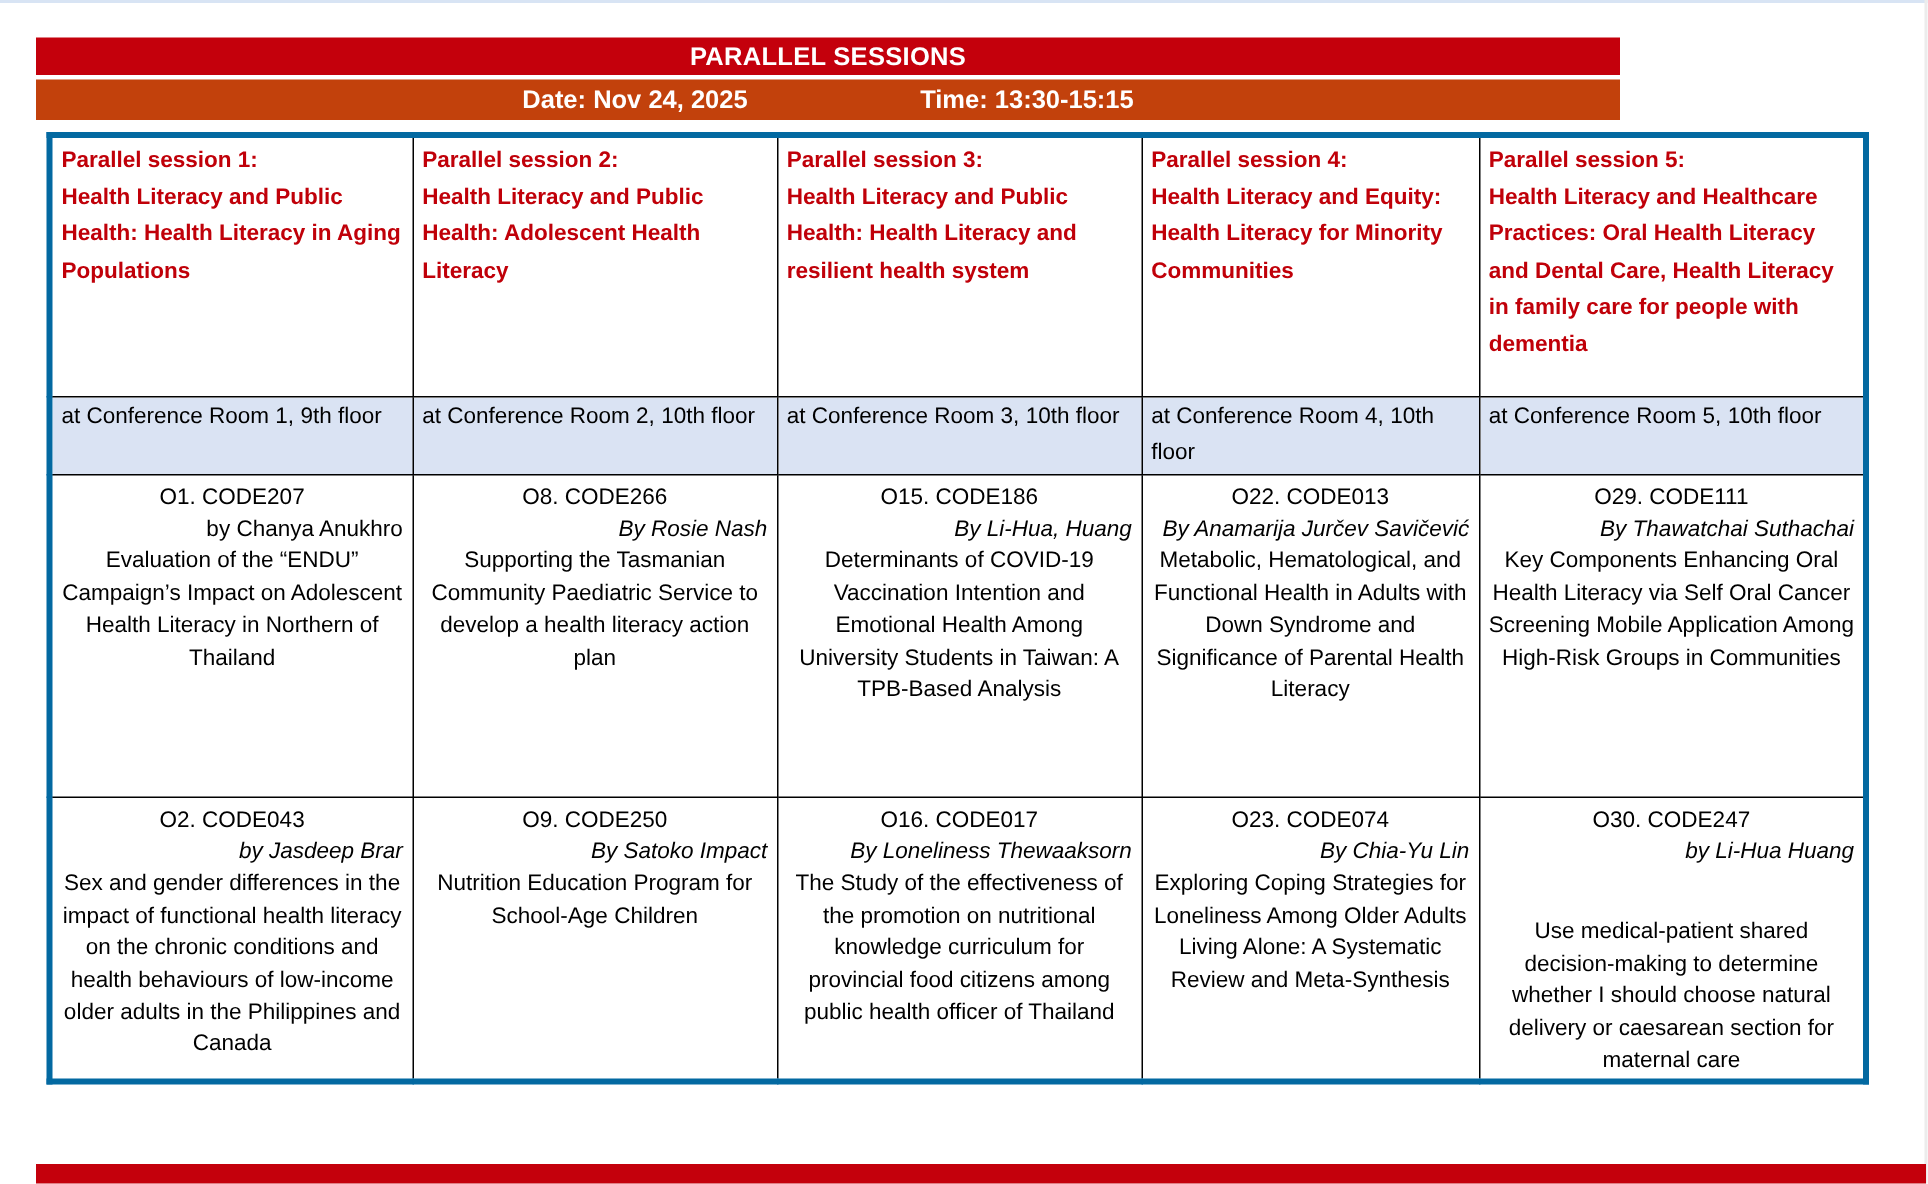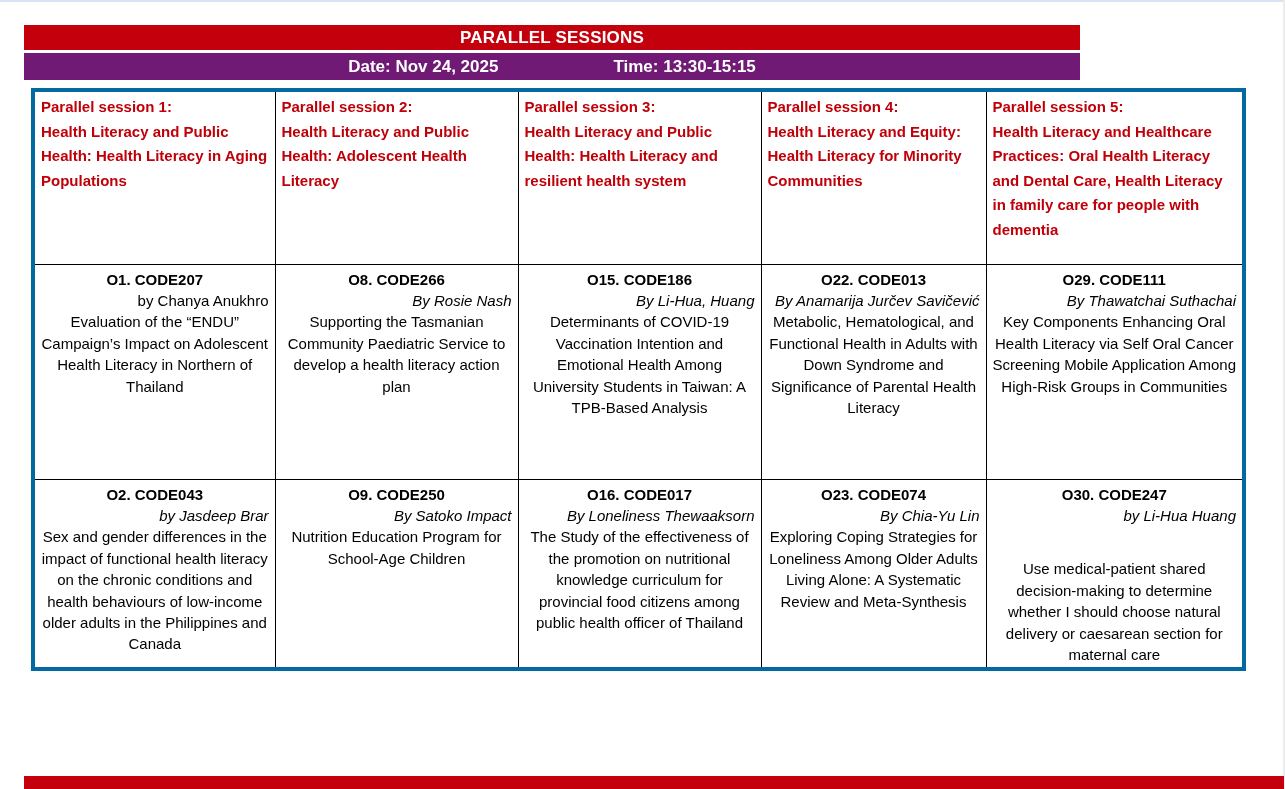--- a/index.html
+++ b/index.html
@@ -18,21 +18,21 @@
   .right-hairline {
     position: absolute; top: 0; right: 0; width: 2px; height: 789px;
     background: #ececec;
   }
   .banner {
     position: absolute; left: 24px; width: 1056px;
     display: flex; align-items: center; justify-content: center;
     color: #ffffff; font-weight: bold;
   }
   .banner-red { top: 25px; height: 25px; background: #c4000c; font-size: 17px; letter-spacing: 0.2px; }
-  .banner-navy { top: 53px; height: 27px; background: #701a75; font-size: 17px; gap: 115px; }
+  .banner-navy { top: 53px; height: 27px; background: #c2410c; font-size: 17px; gap: 115px; }
   .bottom-red-bar {
     position: absolute; left: 24px; top: 776px; width: 1260px; height: 13px;
     background: #c4000c;
   }
   table.sessions-table {
     position: absolute; left: 31px; top: 88px; width: 1211px;
     border-collapse: collapse; table-layout: fixed;
     border: 4px solid #0369a1;
   }
   table.sessions-table td {
@@ -50,21 +50,21 @@
   }
   tr.row-rooms td {
     height: 51px;
     background: #dae3f3;
     line-height: 24px;
     padding-top: 1px;
   }
   tr.row-talk-1 td { height: 215px; }
   tr.row-talk-2 td { height: 153px; }
   tr.row-talk-1 td, tr.row-talk-2 td { line-height: 21.4px; padding-top: 4px; }
-  .code { text-align: center; font-weight: bold; }
+  .code { text-align: center; font-weight: normal; }
   .author { text-align: right; }
   .author.italic { font-style: italic; }
   .talk-title { text-align: center; }
   .talk-title.center { text-align: center; margin-top: 32px; }
 </style>
 </head>
 <body>
 
 <div class="top-hairline"></div>
 <div class="right-hairline"></div>
@@ -103,20 +103,27 @@
       <td>
         <div>Parallel session 4:</div>
         <div>Health Literacy and Equity: Health Literacy for Minority Communities</div>
       </td>
       <td>
         <div>Parallel session 5:</div>
         <div>Health Literacy and Healthcare Practices: Oral Health Literacy and Dental Care, Health Literacy in family care for people with dementia</div>
       </td>
     </tr>
 
+    <tr class="row-rooms">
+      <td>at Conference Room 1, 9th floor</td>
+      <td>at Conference Room 2, 10th floor</td>
+      <td>at Conference Room 3, 10th floor</td>
+      <td>at Conference Room 4, 10th floor</td>
+      <td>at Conference Room 5, 10th floor</td>
+    </tr>
 
     <tr class="row-talk-1">
       <td>
         <div class="code">O1. CODE207</div>
         <div class="author">by Chanya Anukhro</div>
         <div class="talk-title">Evaluation of the “ENDU” Campaign’s Impact on Adolescent Health Literacy in Northern of Thailand</div>
       </td>
       <td>
         <div class="code">O8. CODE266</div>
         <div class="author italic">By Rosie Nash</div>

